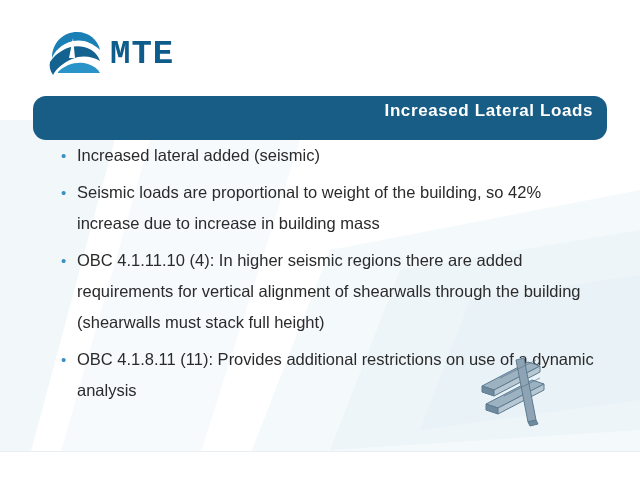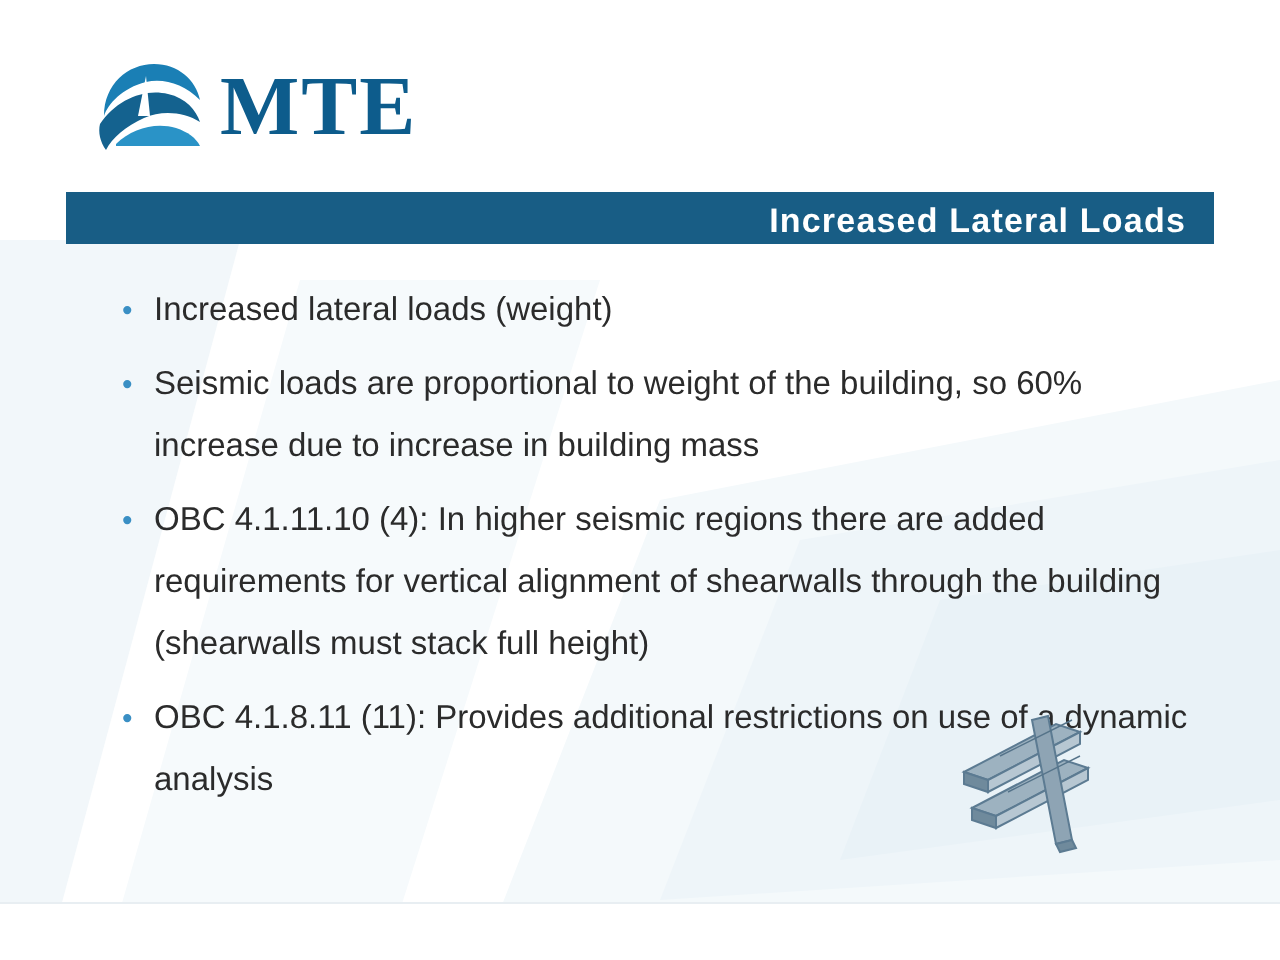--- a/index.html
+++ b/index.html
@@ -55,36 +55,37 @@
     position: absolute;
     left: 0;
     top: 0;
     width: 54px;
     height: 50px;
   }
   .logo-text {
     position: absolute;
     left: 62px;
     top: 2px;
-    font-family: Liberation Serif, serif;
-    font-size: 42px;
+    font-family: Liberation Mono, monospace;
+    font-size: 34px;
     font-weight: bold;
     color: #0d5c8c;
     letter-spacing: 1px;
     line-height: 48px;
   }
 
   
   .title-bar {
     position: absolute;
     left: 33px;
     top: 96px;
     width: 574px;
-    height: 26px;
+    height: 44px;
     background: #185d85;
+    border-radius: 13px;
   }
   .title-bar .title-text {
     position: absolute;
     right: 14px;
     top: 5px;
     color: #ffffff;
     font-size: 17px;
     font-weight: bold;
     letter-spacing: 0.6px;
     font-family: "Liberation Sans", sans-serif;
@@ -159,26 +160,26 @@
   </div>
 
   <div class="title-bar">
     <div class="title-text">Increased Lateral Loads</div>
   </div>
 
   <div class="body">
 
     <div class="bullet-row">
       <div class="bullet-dot">•</div>
-      <div class="bullet-text">Increased lateral loads (weight)</div>
-    </div>
-
-    <div class="bullet-row">
-      <div class="bullet-dot">•</div>
-      <div class="bullet-text">Seismic loads are proportional to weight of the building, so 60% increase due to increase in building mass</div>
+      <div class="bullet-text">Increased lateral added (seismic)</div>
+    </div>
+
+    <div class="bullet-row">
+      <div class="bullet-dot">•</div>
+      <div class="bullet-text">Seismic loads are proportional to weight of the building, so 42% increase due to increase in building mass</div>
     </div>
 
     <div class="bullet-row">
       <div class="bullet-dot">•</div>
       <div class="bullet-text">OBC 4.1.11.10 (4):  In higher seismic regions there are added requirements for vertical alignment of shearwalls through the building (shearwalls must stack full height)</div>
     </div>
 
     <div class="bullet-row">
       <div class="bullet-dot">•</div>
       <div class="bullet-text">OBC 4.1.8.11 (11):  Provides additional restrictions on use of a dynamic analysis</div>

